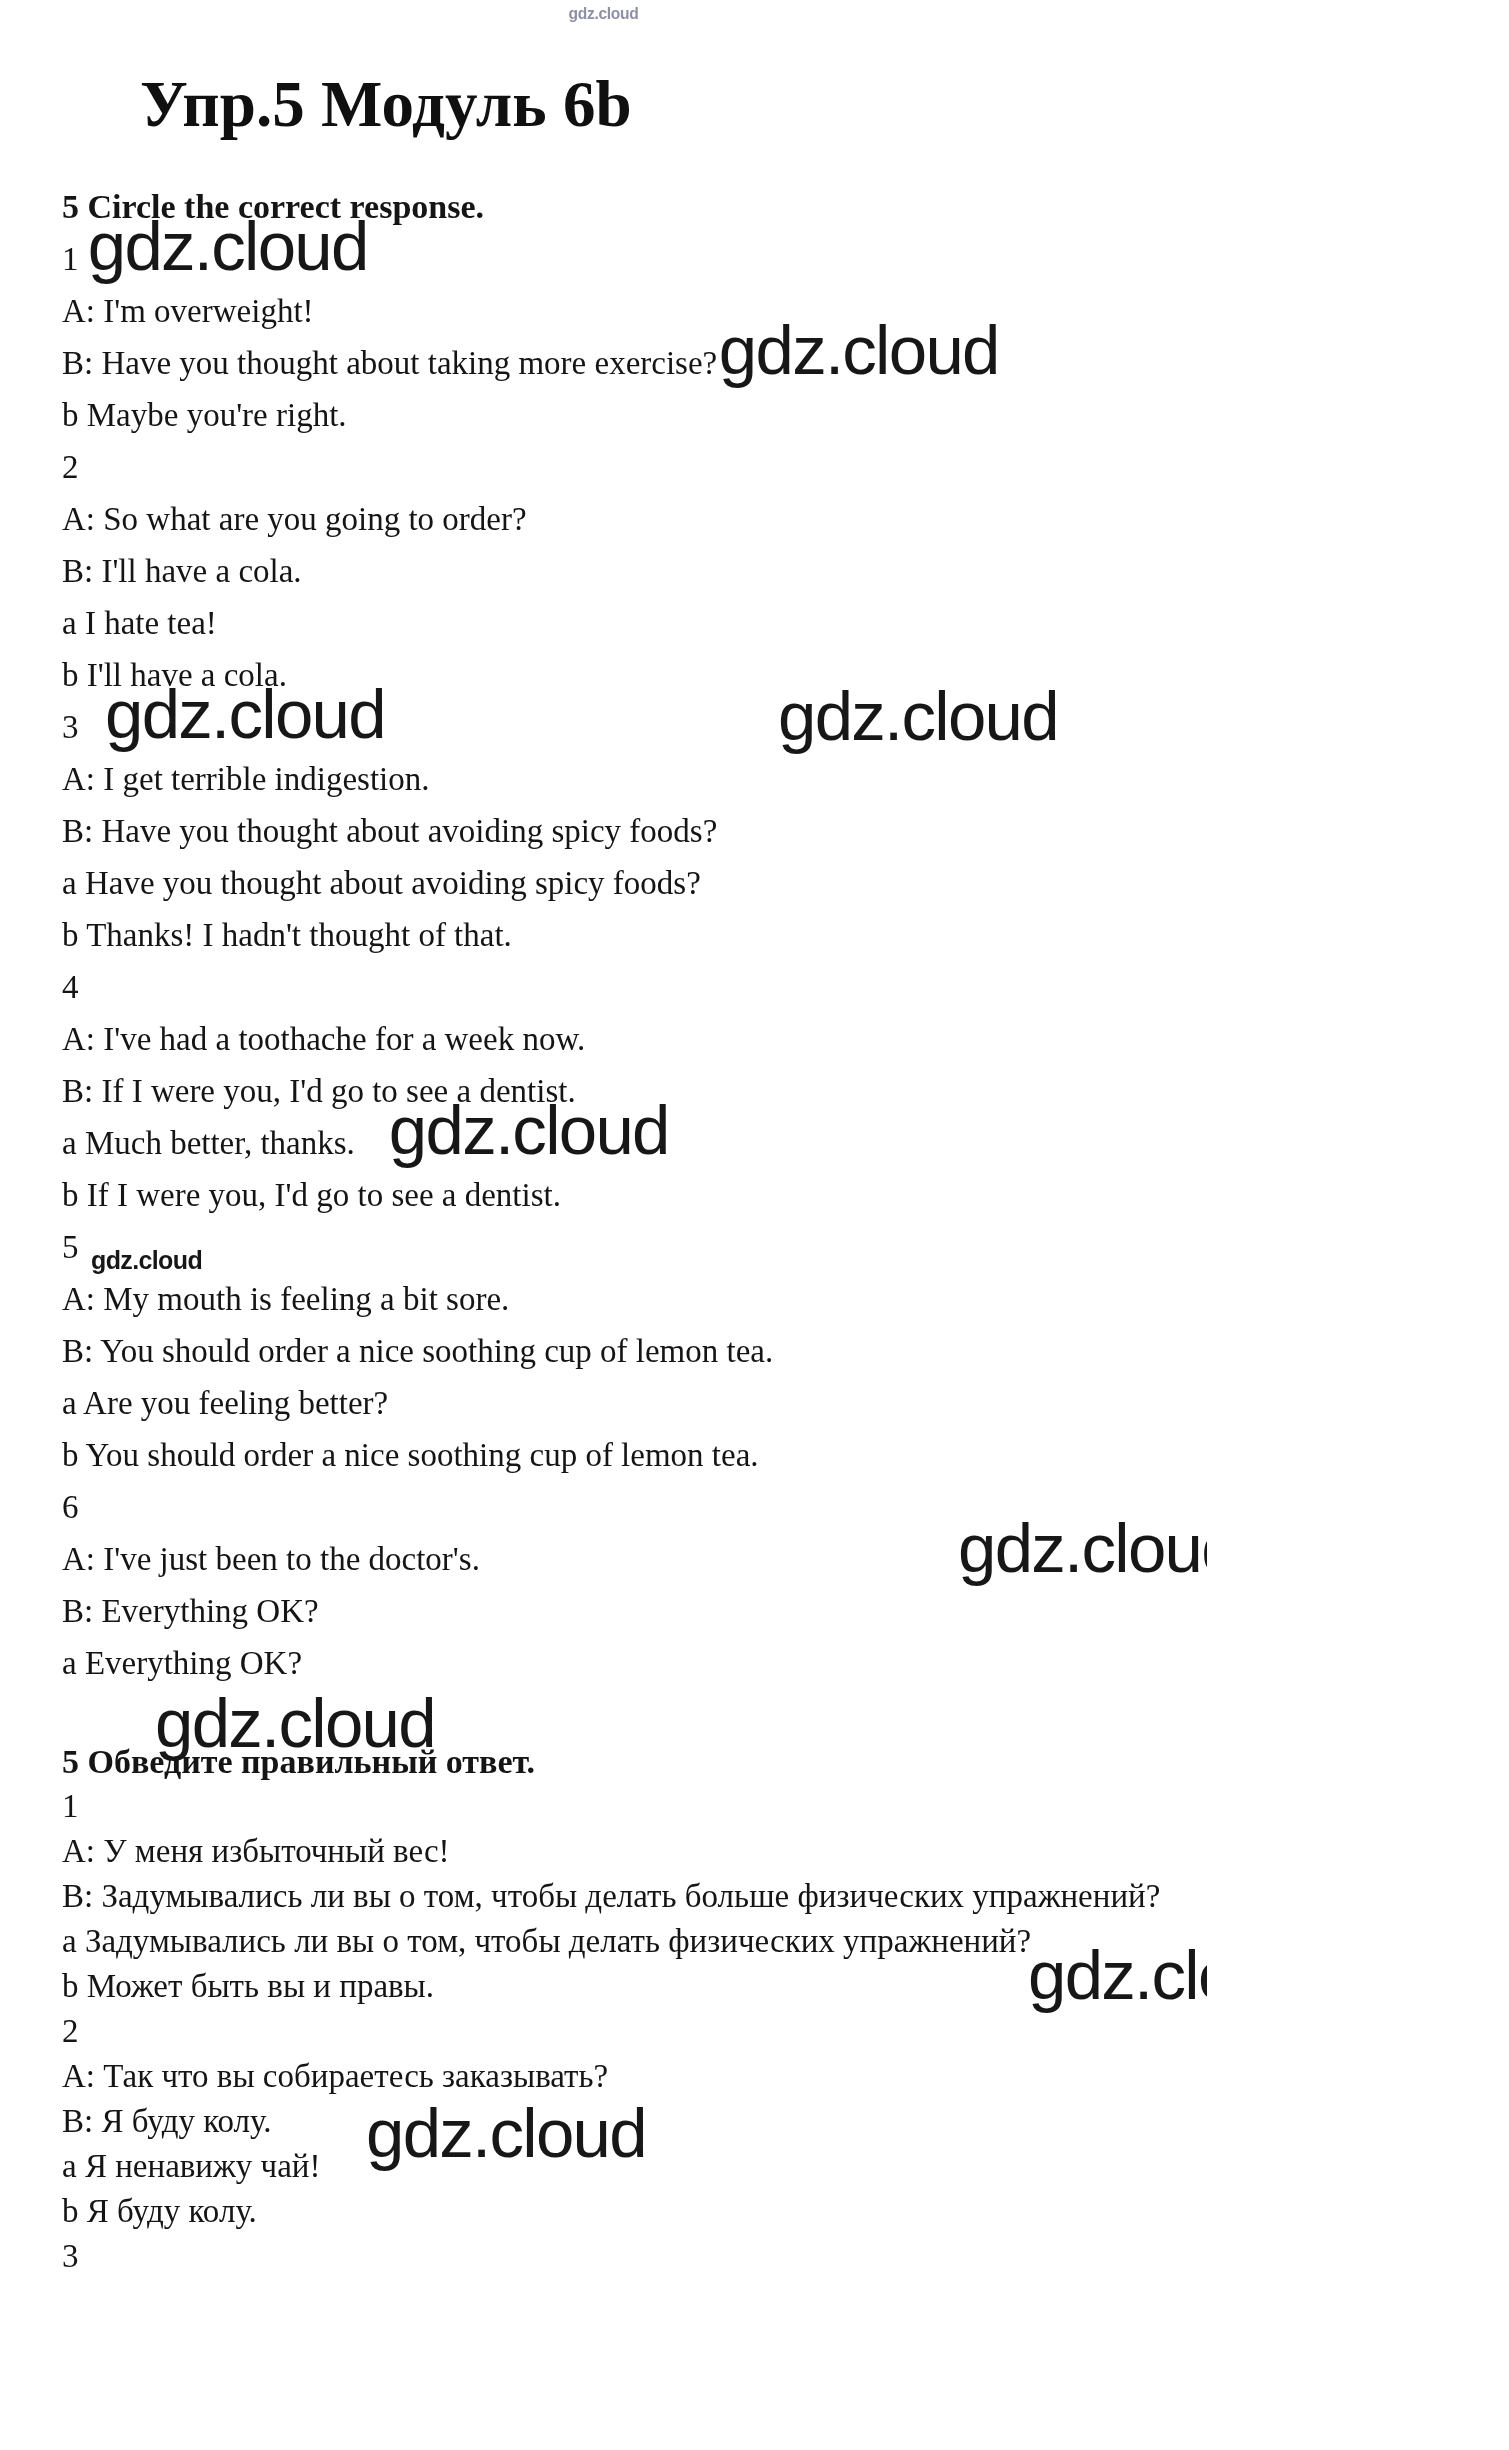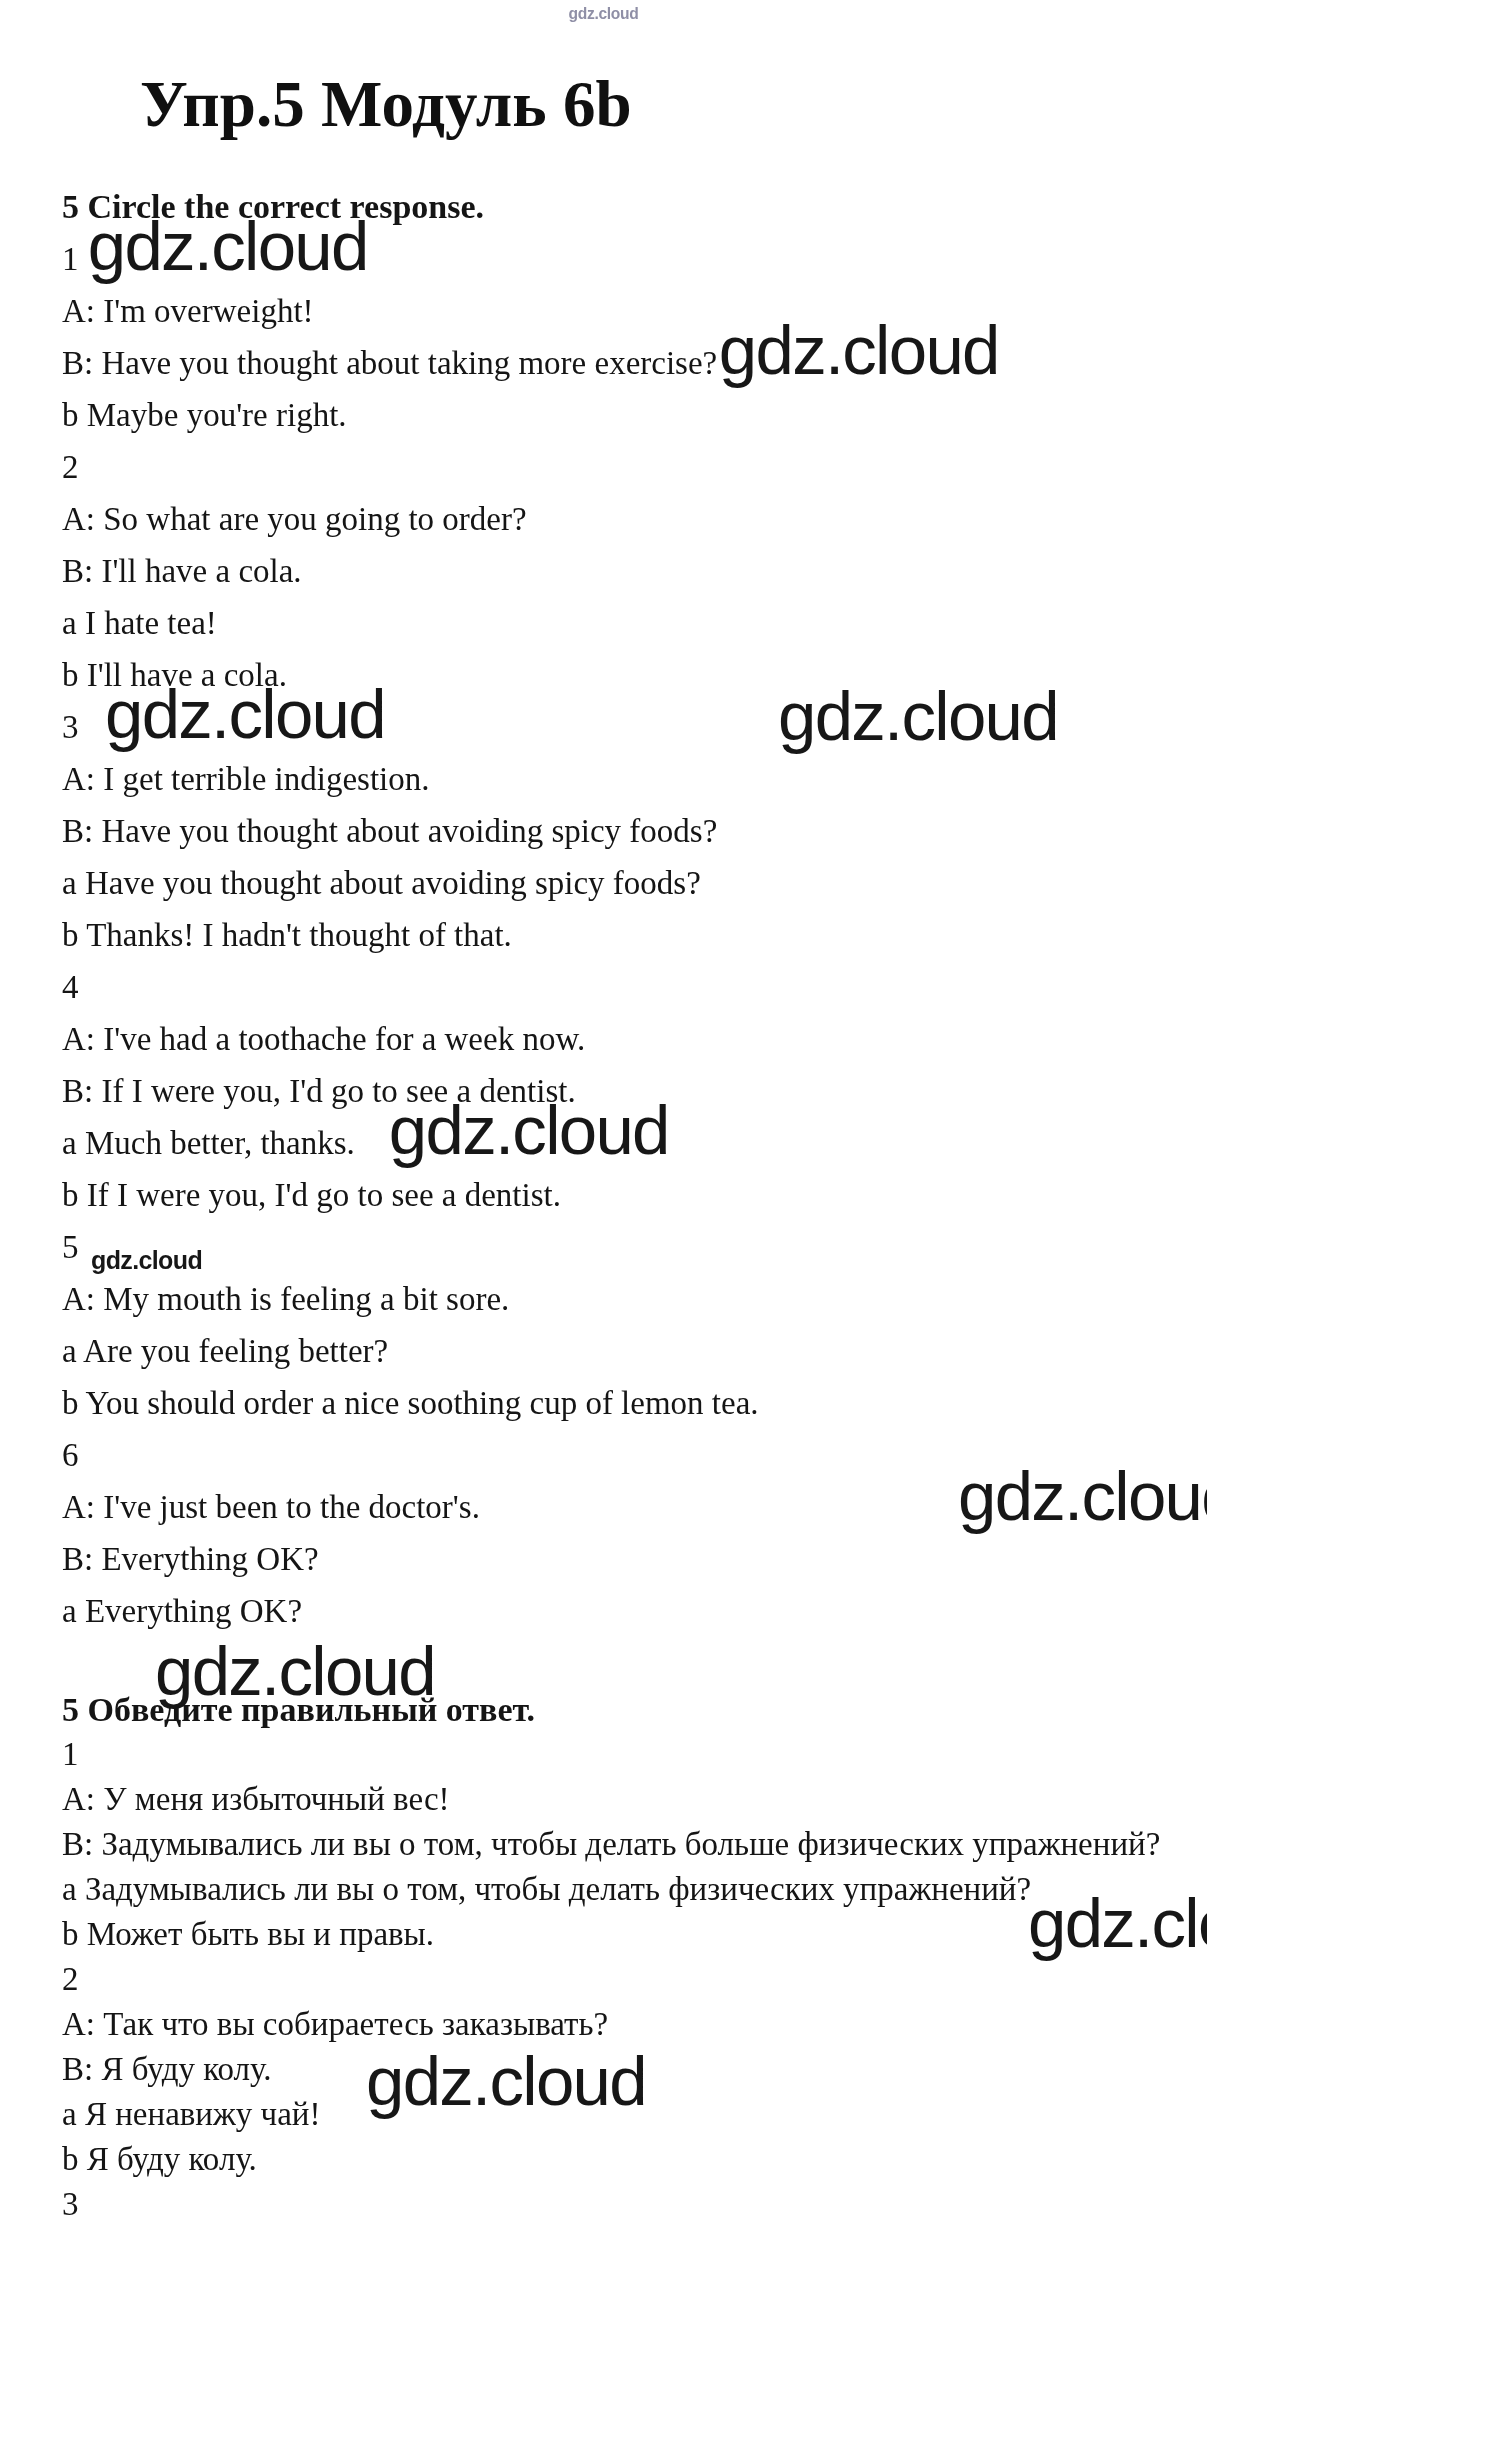--- a/index.html
+++ b/index.html
@@ -73,20 +73,21 @@
         <div class="line"><span class="txt">B: Have you thought about avoiding spicy foods?</span></div>
         <div class="line"><span class="txt">a Have you thought about avoiding spicy foods?</span></div>
         <div class="line"><span class="txt">b Thanks! I hadn't thought of that.</span></div>
         <div class="line"><span class="txt">4</span></div>
         <div class="line"><span class="txt">A: I've had a toothache for a week now.</span></div>
         <div class="line"><span class="txt">B: If I were you, I'd go to see a dentist.</span></div>
         <div class="line"><span class="txt">a Much better, thanks.</span><span class="wm inline" style="font-size: 69px; margin-left: 34px;">gdz.cloud</span><span class="wm abs" style="font-size: 20px; left: 1176px; top: 0px; font-weight: 700;">gdz.cloud</span></div>
         <div class="line"><span class="txt">b If I were you, I'd go to see a dentist.</span></div>
         <div class="line"><span class="txt">5</span><span class="wm inline" style="font-size: 25px; margin-left: 12.5px; position: relative; top: 11px; font-weight: 700;">gdz.cloud</span></div>
         <div class="line"><span class="txt">A: My mouth is feeling a bit sore.</span></div>
+        <div class="line"><span class="txt">B: You should order a nice soothing cup of lemon tea.</span></div>
         <div class="line"><span class="txt">a Are you feeling better?</span></div>
         <div class="line"><span class="txt">b You should order a nice soothing cup of lemon tea.</span></div>
         <div class="line"><span class="txt">6</span></div>
         <div class="line"><span class="txt">A: I've just been to the doctor's.</span><span class="wm abs" style="font-size: 69px; left: 896px; top: -19.5px;">gdz.cloud</span></div>
         <div class="line"><span class="txt">B: Everything OK?</span></div>
         <div class="line"><span class="txt">a Everything OK?</span></div>
         <div class="line" style="height: 50px;"><span class="txt"></span><span class="wm abs" style="font-size: 69px; left: 93px; top: 0px;">gdz.cloud</span></div>
       </div>
     <div class="section sec-russian">
         <div class="line bold"><span class="txt">5 Обведите правильный ответ.</span></div>

